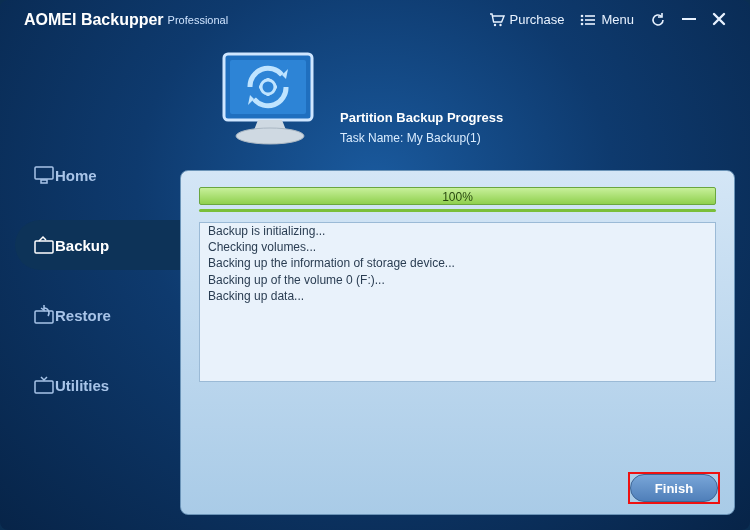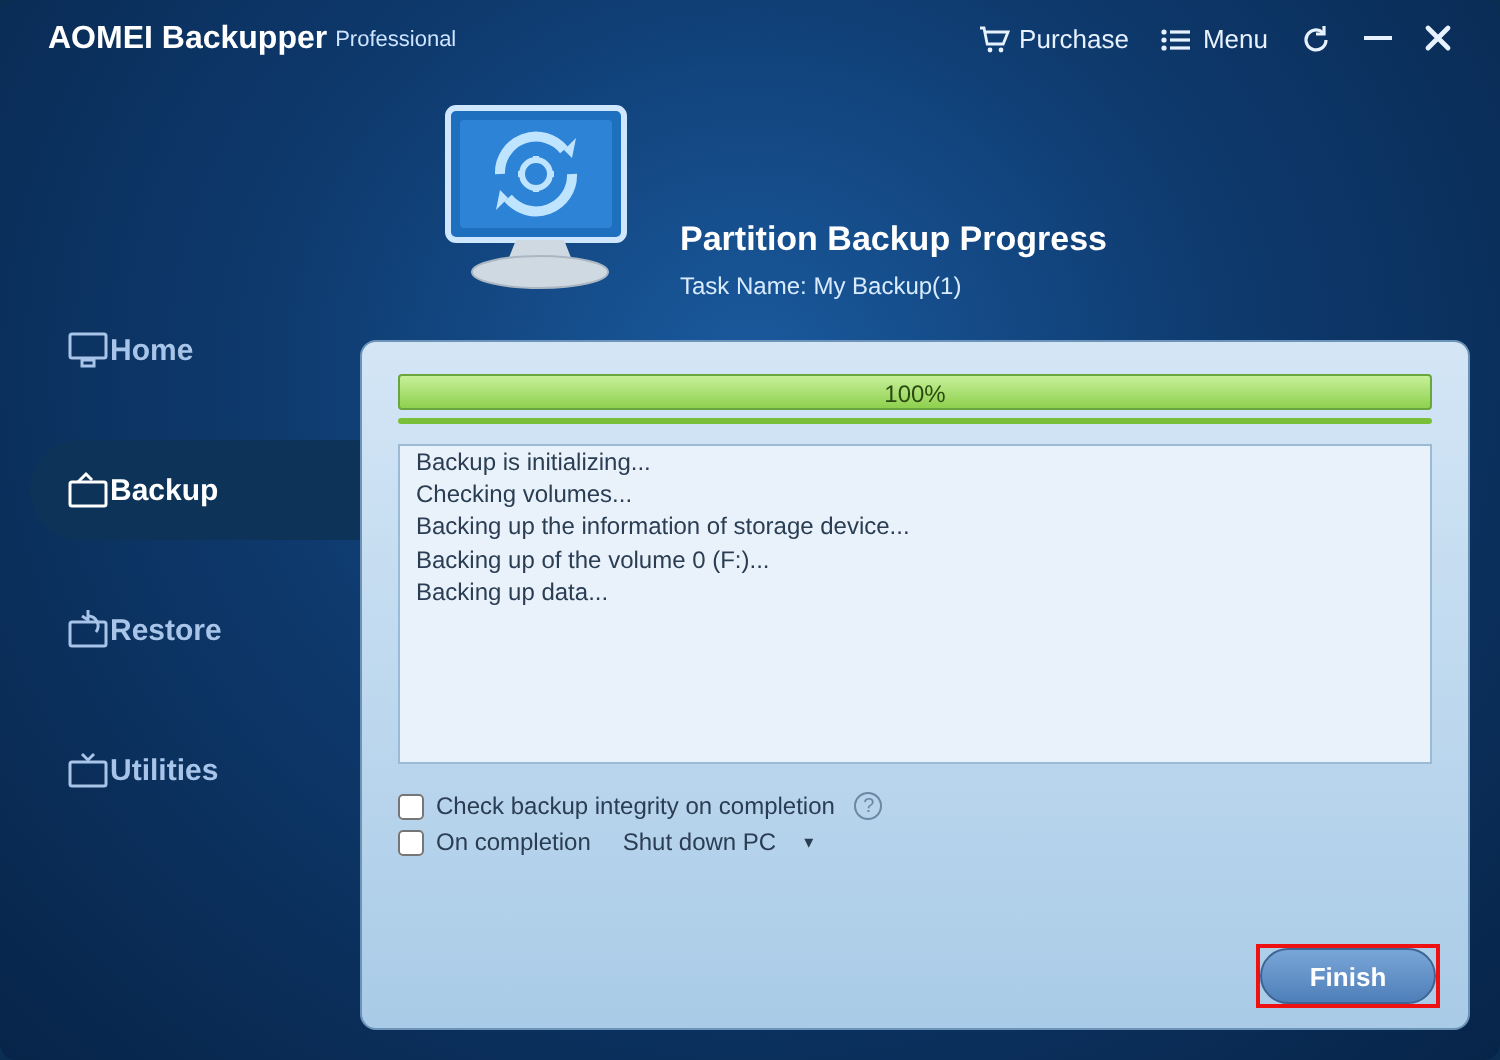--- a/index.html
+++ b/index.html
@@ -37,21 +37,21 @@
 .nav-item .icon { width: 22px; height: 22px; display: flex; align-items: center; justify-content: center; }
 .main {
   position: absolute; left: 180px; top: 55px; right: 15px; bottom: 15px;
 }
 .monitor-illustration {
   position: absolute; left: 30px; top: -5px; width: 120px;
 }
 .header {
   position: absolute; left: 160px; top: 55px; color: #fff;
 }
-.progress-title { font-size: 17px; font-weight: 700; }
+.progress-title { font-size: 13px; font-weight: 700; }
 .task-name { font-size: 12px; color: #d9ecff; margin-top: 6px; }
 .panel {
   position: absolute; left: 0; top: 115px; right: 0; bottom: 0;
   background: linear-gradient(#d4e6f6, #a9cbe7);
   border-radius: 8px;
   border: 1px solid #6b94b8;
   padding: 16px 18px 14px 18px;
 }
 .progressbar {
   height: 18px; border: 1px solid #6aa63f; border-radius: 2px;
@@ -224,33 +224,20 @@
       <div class="progress-underline"></div>
 
       <div class="log">
         <div>Backup is initializing...</div>
         <div>Checking volumes...</div>
         <div>Backing up the information of storage device...</div>
         <div>Backing up of the volume 0 (F:)...</div>
         <div>Backing up data...</div>
       </div>
 
-      <div class="options">
-        <div class="opt-row">
-          <input type="checkbox" style="">
-          <span>Check backup integrity on completion</span>
-          <span class="help-badge">?</span>
-        </div>
-        <div class="opt-row">
-          <input type="checkbox" style="">
-          <span>On completion</span>
-          <span style="margin-left:10px">Shut down PC</span>
-          <span class="dropdown-caret">▾</span>
-        </div>
-      </div>
 
       <div class="finish-wrap">
         <div class="finish-btn">
           <span>Finish</span>
         </div>
       </div>
     </div>
   </div>
 </div>
 

